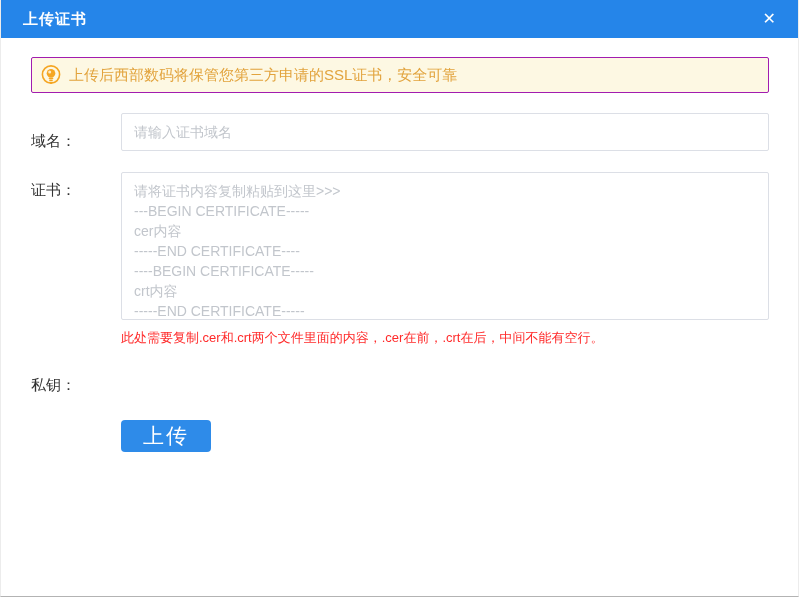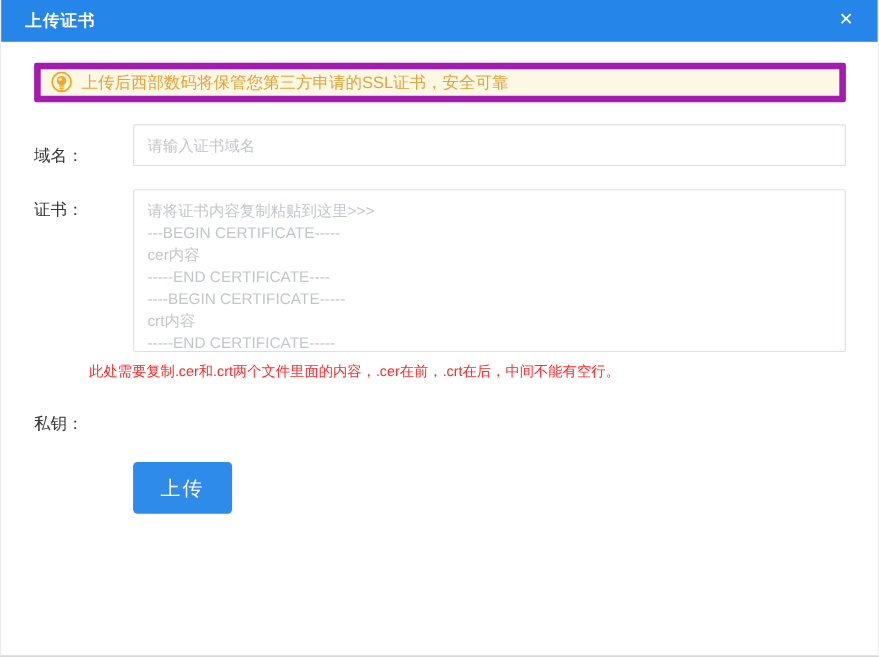--- a/index.html
+++ b/index.html
@@ -25,21 +25,21 @@
   }
   .title { color: #fff; font-size: 15px; font-weight: bold; letter-spacing: 1px; }
   .close {
     margin-left: auto; color: #fff; font-size: 16px;
     cursor: pointer; line-height: 1; font-weight: bold;
   }
   .dlg-body { padding: 0 29px 0 30px; }
   .notice {
     margin-top: 19px; height: 36px;
     background: var(--notice-bg, #FDF8E3);
-    border: 6px solid #a21caf;
+    border: 1px solid #a21caf;
     border-radius: 2px;
     display: flex; align-items: center;
     padding: 0 9px;
   }
   .bulb { display: flex; flex: none; }
   .notice-text { margin-left: 8px; color: var(--notice-text, #E6A23C); font-size: 15px; }
   .row { display: flex; }
   .row-domain { margin-top: 20px; align-items: flex-end; }
   .row-cert { margin-top: 21px; align-items: flex-start; }
   .row-pkey { margin-top: 20px; align-items: center; }
@@ -50,28 +50,28 @@
     border: 1px solid #DCDFE6; border-radius: 2px;
     font-size: 14px; color: #a21caf;
     font-family: inherit; outline: none;
     background: #fff;
   }
   .row input { height: 38px; padding: 0 12px; }
   .row textarea { padding: 8px 12px; line-height: 20px; resize: none; overflow: hidden; }
   textarea.cert { height: 148px; }
   textarea.pkey { height: 93px; }
   ::placeholder { color: #C2C6CC; opacity: 1; }
-  .hint { margin: 9px 0 0 50px; color: var(--hint-red, #FF2A2A); font-size: 13px; }
+  .hint { margin: 9px 0 0 90px; color: var(--hint-red, #FF2A2A); font-size: 13px; }
   .upload-btn {
     display: block;
     margin: 25px 0 0 90px;
-    width: 90px; height: 47px;
+    width: 90px; height: 32px;
     background: var(--button-bg, #2E8BE9);
     color: #fff; border: none; border-radius: 4px;
-    font-size: 18px; font-family: Liberation Sans, sans-serif;
+    font-size: 21px; font-family: Liberation Sans, sans-serif;
     cursor: pointer; letter-spacing: 2px;
   }
 </style>
 </head>
 <body>
 
 <div class="dialog">
 
   <header class="titlebar">
     <span class="title">上传证书</span>

